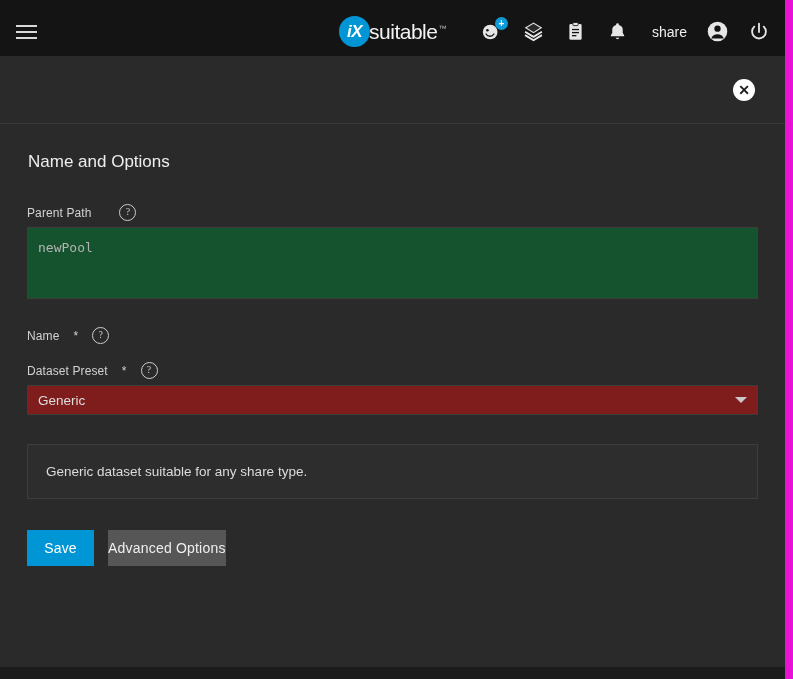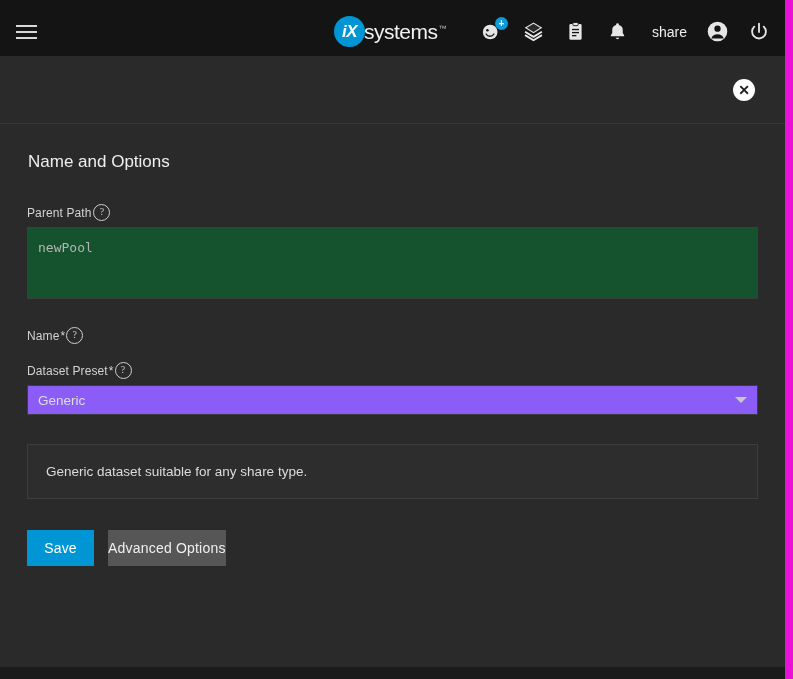--- a/index.html
+++ b/index.html
@@ -179,21 +179,21 @@
     font-size: 17px;
     color: #eeeeee;
     margin: 6px 0 32px 1px;
     font-weight: normal;
   }
 
   .field { margin-bottom: 14px; }
   .field-label {
     display: flex;
     align-items: center;
-    gap: 1px;
+    gap: 14px;
     font-size: 12px;
     color: #d2d2d2;
     margin-bottom: 6px;
     letter-spacing: 0.1px;
   }
   .req { color: #d2d2d2; }
   .help-icon {
     width: 15px;
     height: 15px;
     border-radius: 50%;
@@ -240,21 +240,21 @@
       repeating-linear-gradient(135deg,
         #e03030 0px, #e03030 1.2px,
         transparent 1.2px, transparent 2.6px);
   }
 
   .select-box {
     position: relative;
     width: 100%;
     height: 30px;
     box-sizing: border-box;
-    background: #8b5cf6;
+    background: #7f1d1d;
     border: 1px solid #3d3d3d;
     display: flex;
     align-items: center;
     padding: 0 10px;
     cursor: pointer;
   }
   .select-value {
     font-size: 13.5px;
     color: #dedede;
   }
@@ -328,21 +328,21 @@
     <div class="hamburger">
       <span></span>
       <span></span>
       <span></span>
     </div>
 
     <div class="toolbar-spacer"></div>
 
     <div class="logo">
       <div class="logo-mark">iX</div>
-      <div class="logo-text"><span>systems</span><span class="logo-tm">™</span></div>
+      <div class="logo-text"><span>suitable</span><span class="logo-tm">™</span></div>
     </div>
 
     <div class="tb-icons">
 
       <div class="tb-btn">
         <svg width="22" height="22" viewBox="0 0 24 24" aria-hidden="true">
           <circle cx="10" cy="12" r="8" fill="#e6e6e6"></circle>
           <circle cx="7" cy="10" r="1.4" fill="#141414"></circle>
           <path d="M5.5 14.2a5 5 0 0 0 8.6 0" stroke="#141414" stroke-width="1.5" fill="none" stroke-linecap="round"></path>
         </svg>

